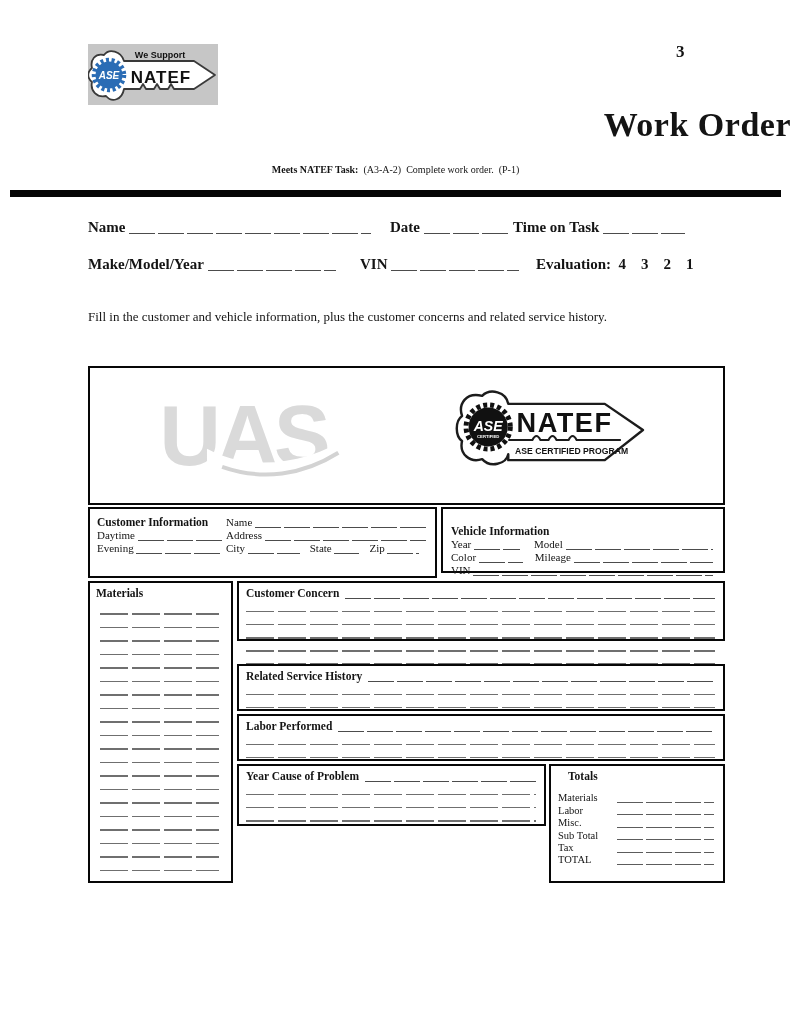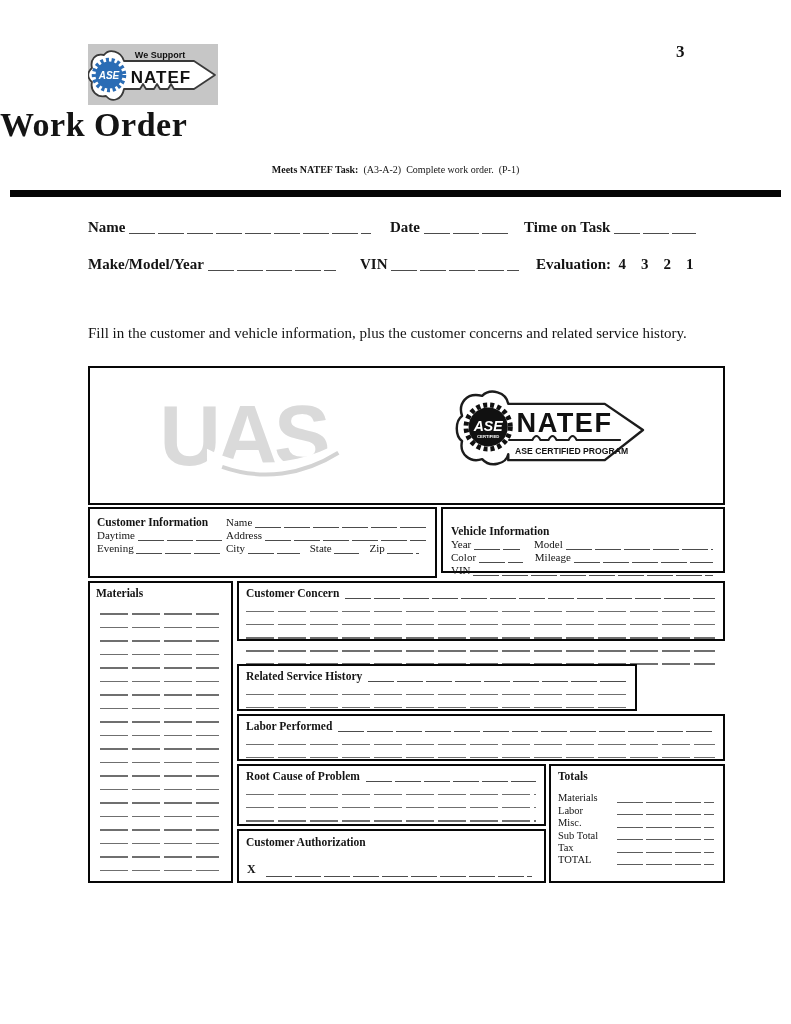--- a/index.html
+++ b/index.html
@@ -4,46 +4,46 @@
 <style>
   *{margin:0;padding:0;box-sizing:border-box}
   html,body{background:#9a9a9a}
   .page{position:relative;width:791px;height:1024px;background:#ffffff;
         font-family:"Liberation Serif",serif;color:#141414;overflow:hidden}
 
   
   .support-logo{position:absolute;left:88px;top:44px;width:130px;height:61px;background:#c6c6c6}
   .support-logo svg{width:100%;height:100%;display:block}
   .page-number{position:absolute;left:676px;top:42px;font-size:17px;font-weight:bold}
-  .doc-title{position:absolute;left:0;right:0;top:106px;text-align:left;
+  .doc-title{position:absolute;left:0;right:0;top:106px;text-align:right;
              font-size:34px;font-weight:bold;letter-spacing:.5px}
   .task-line{position:absolute;left:0;right:0;top:164px;text-align:center;font-size:10px;white-space:pre}
   .task-line b{font-weight:bold}
   .thick-rule{position:absolute;left:10px;top:190px;width:771px;height:7px;background:#060606}
 
   .field-row{position:absolute;left:88px;width:640px;height:20px;font-size:15px}
   .row1{top:219px}.row2{top:256px}
   .fgroup{position:absolute;top:0;white-space:nowrap}
   .fgroup b{font-weight:bold}
   .ul{display:inline-block;height:13px;vertical-align:-2px;
       background-image:repeating-linear-gradient(90deg,#4c4c4c 0 26px,transparent 26px 29px);
       background-position:0 100%;background-size:100% 1.5px;background-repeat:no-repeat}
   .evalnums{white-space:pre;font-weight:bold}
 
-  .instructions{position:absolute;left:88px;top:323px;width:602px;font-size:15px;line-height:1.4}
+  .instructions{position:absolute;left:88px;top:308px;width:602px;font-size:13px;line-height:1.4}
 
   
   .form{position:absolute;left:88px;top:366px;width:637px;height:517px}
   .fbox{position:absolute;border:2.5px solid #070707;background:#fff}
   .header-box{left:0;top:0;width:637px;height:139px}
   .cust-box{left:0;top:141px;width:349px;height:71px}
   .veh-box{left:353px;top:141px;width:284px;height:66px}
   .materials-box{left:0;top:215px;width:145px;height:302px}
   .concern-box{left:149px;top:215px;width:488px;height:60px}
-  .history-box{left:149px;top:298px;width:400px;height:47px}
+  .history-box{left:149px;top:298px;width:488px;height:47px}
   .labor-box{left:149px;top:348px;width:488px;height:47px}
   .root-box{left:149px;top:398px;width:309px;height:62px}
   .auth-box{left:149px;top:463px;width:309px;height:54px}
   .totals-box{left:461px;top:398px;width:176px;height:119px}
 
   
   .uas-watermark{position:absolute;left:60px;top:18px;width:215px;height:96px}
   .uas-watermark svg{width:100%;height:100%}
   .company{position:absolute;left:258px;top:8px;width:112px;text-align:center;
            font-size:11px;font-weight:bold;line-height:1.25}
@@ -68,21 +68,21 @@
   .bline::after{content:"";position:absolute;left:0;right:0;bottom:1px;height:1.5px;
       background:repeating-linear-gradient(90deg,#6f6f6f 0 28px,transparent 28px 32px)}
   .materials-box .lines{margin:3px 12px 0 10px}
   .materials-box .bline{height:13.5px}
   .materials-box .sec-title{display:block;padding:4px 0 0 6px}
 
   .auth-title{padding:5px 0 0 7px}
   .auth-sign{display:flex;align-items:flex-end;margin:14px 12px 0 8px;font-size:12px;font-weight:bold}
   .auth-sign .ul{flex:1;margin-left:10px;height:12px}
 
-  .totals-title{padding:4px 0 0 7px}
+  .totals-title{padding:4px 0 0 17px}
   .totals-rows{margin-top:9px}
   .totals-row{display:flex;align-items:flex-end;height:12.4px;font-size:10.5px;padding:0 9px 0 7px}
   .t-label{width:57px}
   .t-line{flex:1;height:10px;margin-left:2px;
       background-image:repeating-linear-gradient(90deg,#5c5c5c 0 26px,transparent 26px 29px);
       background-position:0 100%;background-size:100% 1.4px;background-repeat:no-repeat}
 </style>
 </head>
 <body>
 
@@ -105,21 +105,21 @@
 
   <h1 class="doc-title">Work Order</h1>
 
   <div class="task-line"><b>Meets NATEF Task:</b><span>  (A3-A-2)  Complete work order.  (P-1)</span></div>
 
   <div class="thick-rule"></div>
 
   <div class="field-row row1">
     <span class="fgroup" style="left:0"><b>Name</b> <span class="ul" style="width:242px"></span></span>
     <span class="fgroup" style="left:302px"><b>Date</b> <span class="ul" style="width:84px"></span></span>
-    <span class="fgroup" style="left:436px"><b>Time on Task</b> <span class="ul" style="width:82px"></span></span>
+    <span class="fgroup" style="left:425px"><b>Time on Task</b> <span class="ul" style="width:82px"></span></span>
   </div>
 
   <div class="field-row row2">
     <span class="fgroup" style="left:0"><b>Make/Model/Year</b> <span class="ul" style="width:128px"></span></span>
     <span class="fgroup" style="left:272px"><b>VIN</b> <span class="ul" style="width:128px"></span></span>
     <span class="fgroup" style="left:448px"><b>Evaluation:</b><span class="evalnums">  4    3    2    1</span></span>
   </div>
 
   <p class="instructions">Fill in the customer and vehicle information, plus the customer concerns and related service history.</p>
 
@@ -242,37 +242,30 @@
           <span class="ul"></span>
         </div>
       <div class="lines">
           <div class="bline"></div>
           <div class="bline"></div>
         </div>
     </div>
 
     <div class="fbox root-box">
       <div class="sec-head">
-          <span class="sec-title">Root Cause of Problem</span>
-          <span class="ul"></span>
-        </div>
-      <div class="lines">
-          <div class="bline"></div>
-          <div class="bline"></div>
-          <div class="bline"></div>
-        </div>
-    </div>
-
-    <div class="fbox auth-box">
-      <div class="sec-title auth-title">Customer Authorization</div>
-      <div class="auth-sign">
-          <span>X</span>
-          <span class="ul"></span>
-        </div>
-    </div>
+          <span class="sec-title">Year Cause of Problem</span>
+          <span class="ul"></span>
+        </div>
+      <div class="lines">
+          <div class="bline"></div>
+          <div class="bline"></div>
+          <div class="bline"></div>
+        </div>
+    </div>
+
 
     <div class="fbox totals-box">
       <div class="sec-title totals-title">Totals</div>
       <div class="totals-rows">
           <div class="totals-row">
             <span class="t-label">Materials</span>
             <span class="t-line"></span>
           </div>
           <div class="totals-row">
             <span class="t-label">Labor</span>

